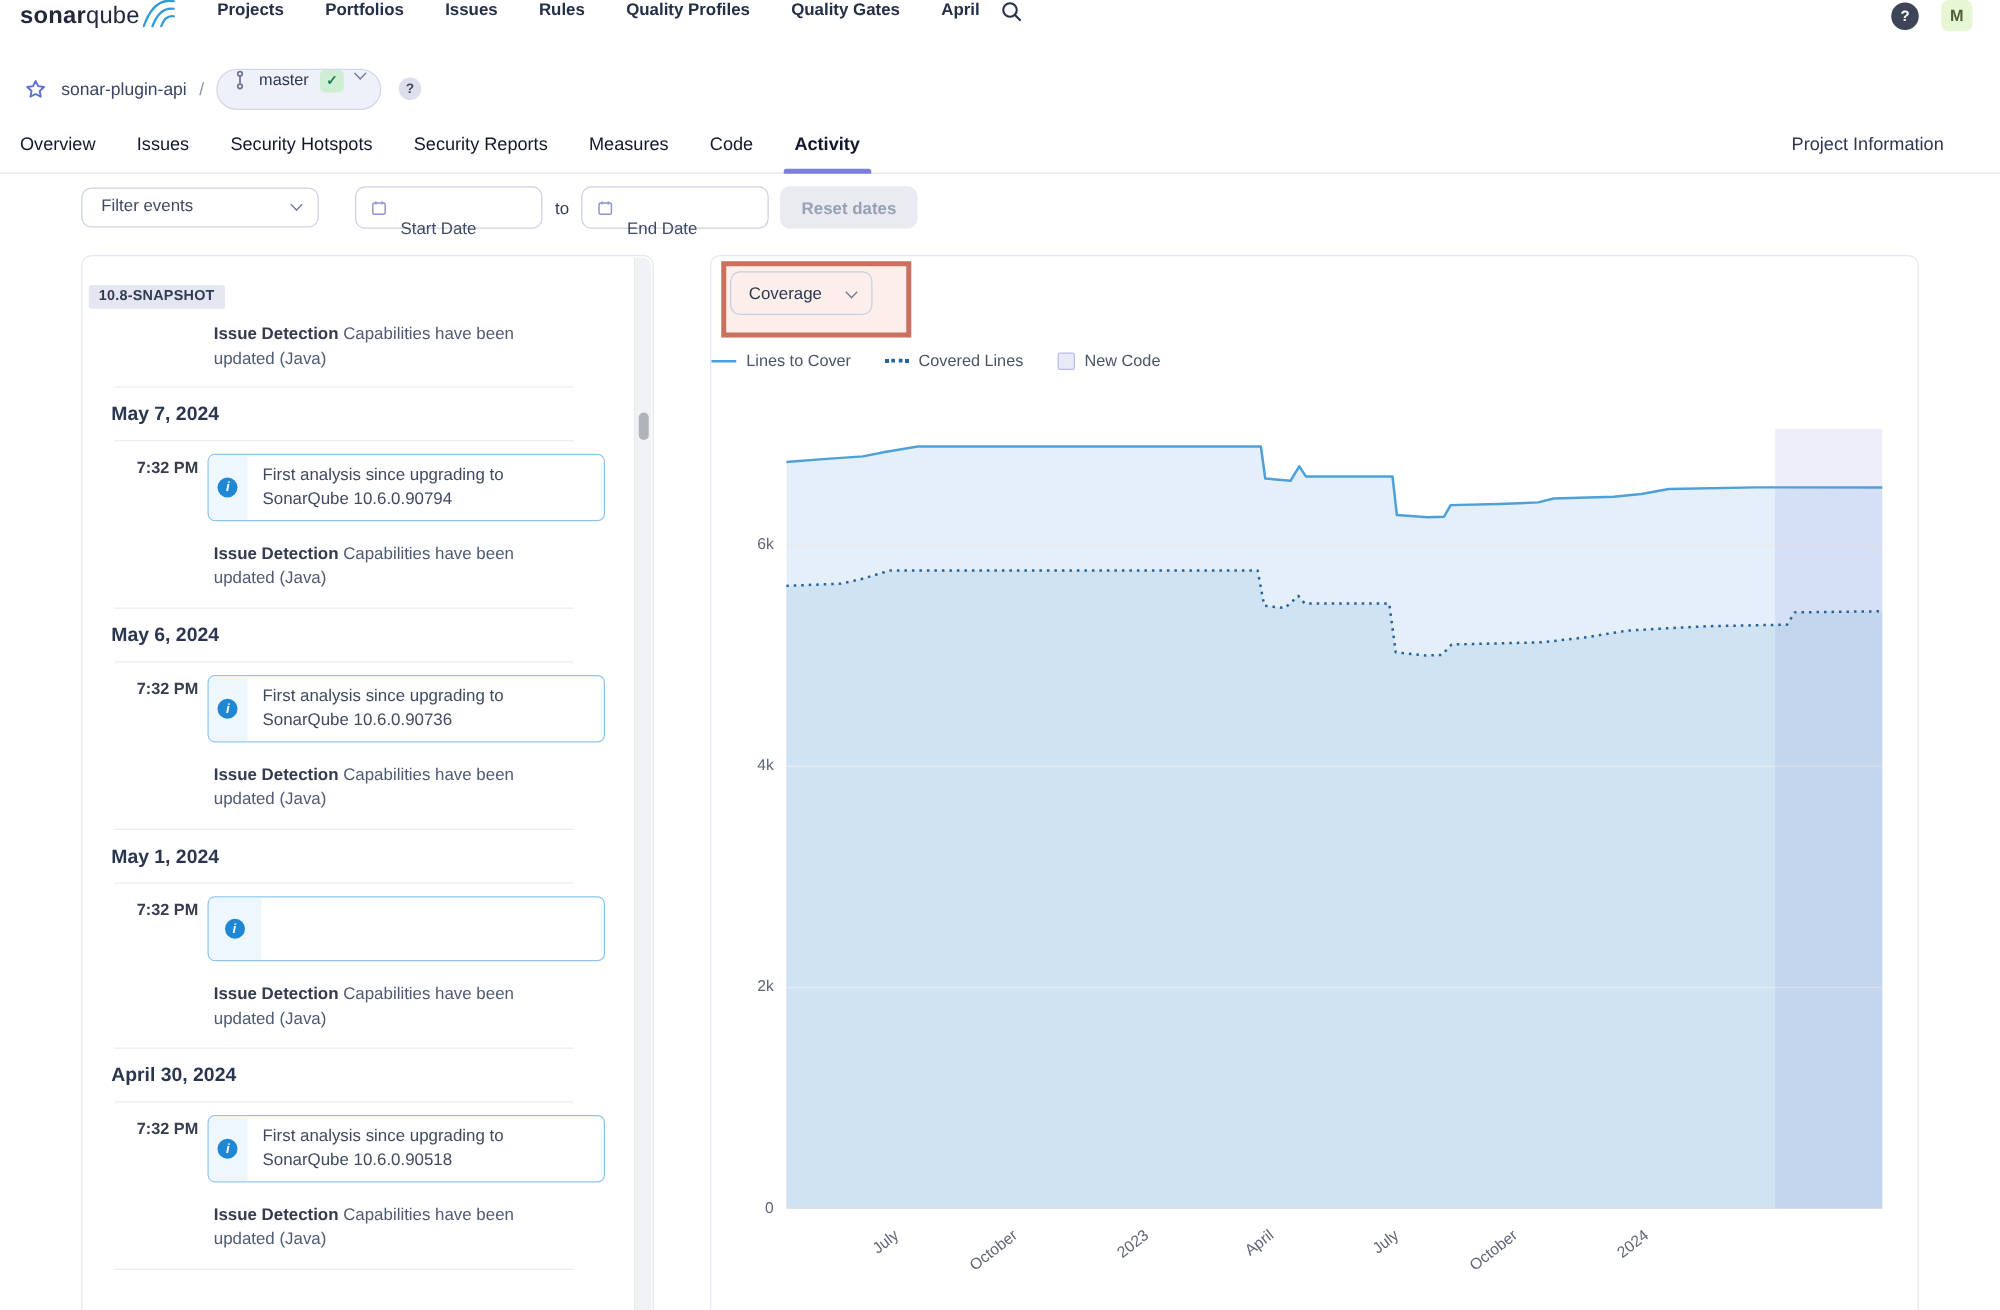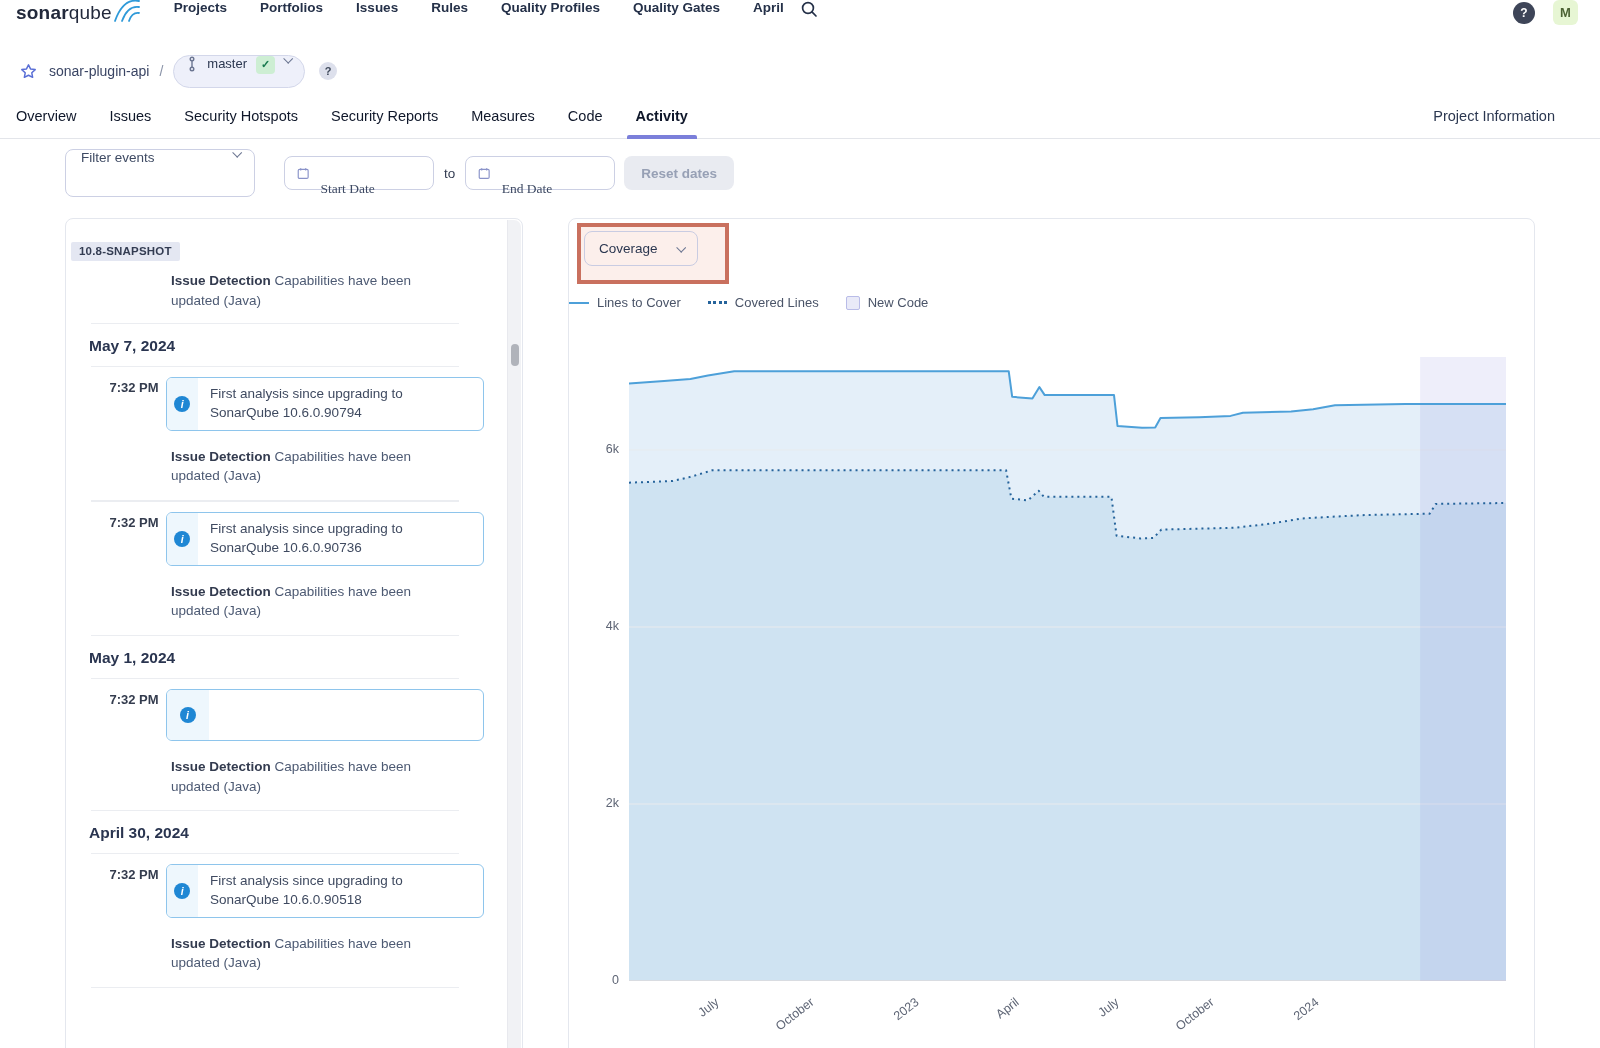--- a/index.html
+++ b/index.html
@@ -40,27 +40,27 @@
   
   .tabrow { display:flex; align-items:flex-end; padding:0 45px 0 16px; border-bottom:1px solid #e3e5ea; height:45px; }
   .tabs { display:flex; gap:33px; }
   .tab { position:relative; font-size:14.5px; color:#0f172a; padding:10px 0 14px; cursor:pointer; white-space:nowrap; }
   .tab.active { font-weight:700; }
   .tab.active::after { content:""; position:absolute; left:-9px; right:-9px; bottom:-1px; height:4px;
     background:#7b7fda; border-radius:2px 2px 0 0; }
   .tabrow-right { margin-left:auto; font-size:14.5px; color:#2b3750; padding-bottom:14px; cursor:pointer; }
   
   .filter-row { display:flex; align-items:center; margin:10px 0 0 65px; gap:0; }
-  .select-like { width:190px; height:48px; border:1px solid #ccd0e4; border-radius:8px; background:#fff;
-    display:flex; align-items:flex-start; justify-content:space-between; padding:0 14px 4px 15px; cursor:pointer; }
+  .select-like { width:190px; height:32px; border:1px solid #ccd0e4; border-radius:8px; background:#fff;
+    display:flex; align-items:center; justify-content:space-between; padding:0 14px 4px 15px; cursor:pointer; }
   .select-like .lbl { font-size:13.5px; color:#3c4burn; color:#3e4a63; }
   .date-box { width:150px; height:34px; border:1px solid #ccd0e4; border-radius:8px; background:#fff;
     display:flex; align-items:center; padding:0 10px 0 12px; margin-left:0; cursor:text; }
   .date-box input { border:none; outline:none; background:transparent; width:100%; margin-left:9px;
-    font-family:Liberation Serif, serif; font-size:13.5px; color:#3e4a63;margin-top:32px; }
+    font-family:Liberation Sans, sans-serif; font-size:13.5px; color:#3e4a63;margin-top:32px; }
   .date-box input::placeholder { color:#3e4a63; opacity:1; }
   .to-label { margin:0 10px; font-size:13.5px; color:#333c52; }
   .reset-btn { margin-left:9px; height:34px; padding:0 17px; border:none; border-radius:8px;
     background:#e9ebf1; color:#97a0b5; font-family:inherit; font-size:13.5px; font-weight:600; cursor:default; }
   .sp29 { width:29px; }
   
   .cards { display:flex; gap:45px; margin:21px 65px 0 65px; height:968px; }
   .card { background:#fff; border:1px solid #e4e7ee; border-radius:8px; position:relative; overflow:hidden; }
   .events-card { width:458px; }
   .chart-card { flex:1; }
@@ -217,20 +217,21 @@
                 <div class="info-icon-cell">
                   <span class="info-circle">i</span>
                 </div>
                 <div class="info-text">First analysis since upgrading to SonarQube 10.6.0.90794</div>
               </div>
             </div>
             <div class="event-desc"><b>Issue Detection</b> Capabilities have been updated (Java)</div>
           </div>
           <div class="event-group">
             <div class="divider"></div>
+            <div class="event-date">May 6, 2024</div>
             <div class="divider"></div>
             <div class="event-row">
               <div class="event-time">7:32 PM</div>
               <div class="info-card">
                 <div class="info-icon-cell">
                   <span class="info-circle">i</span>
                 </div>
                 <div class="info-text">First analysis since upgrading to SonarQube 10.6.0.90736</div>
               </div>
             </div>

